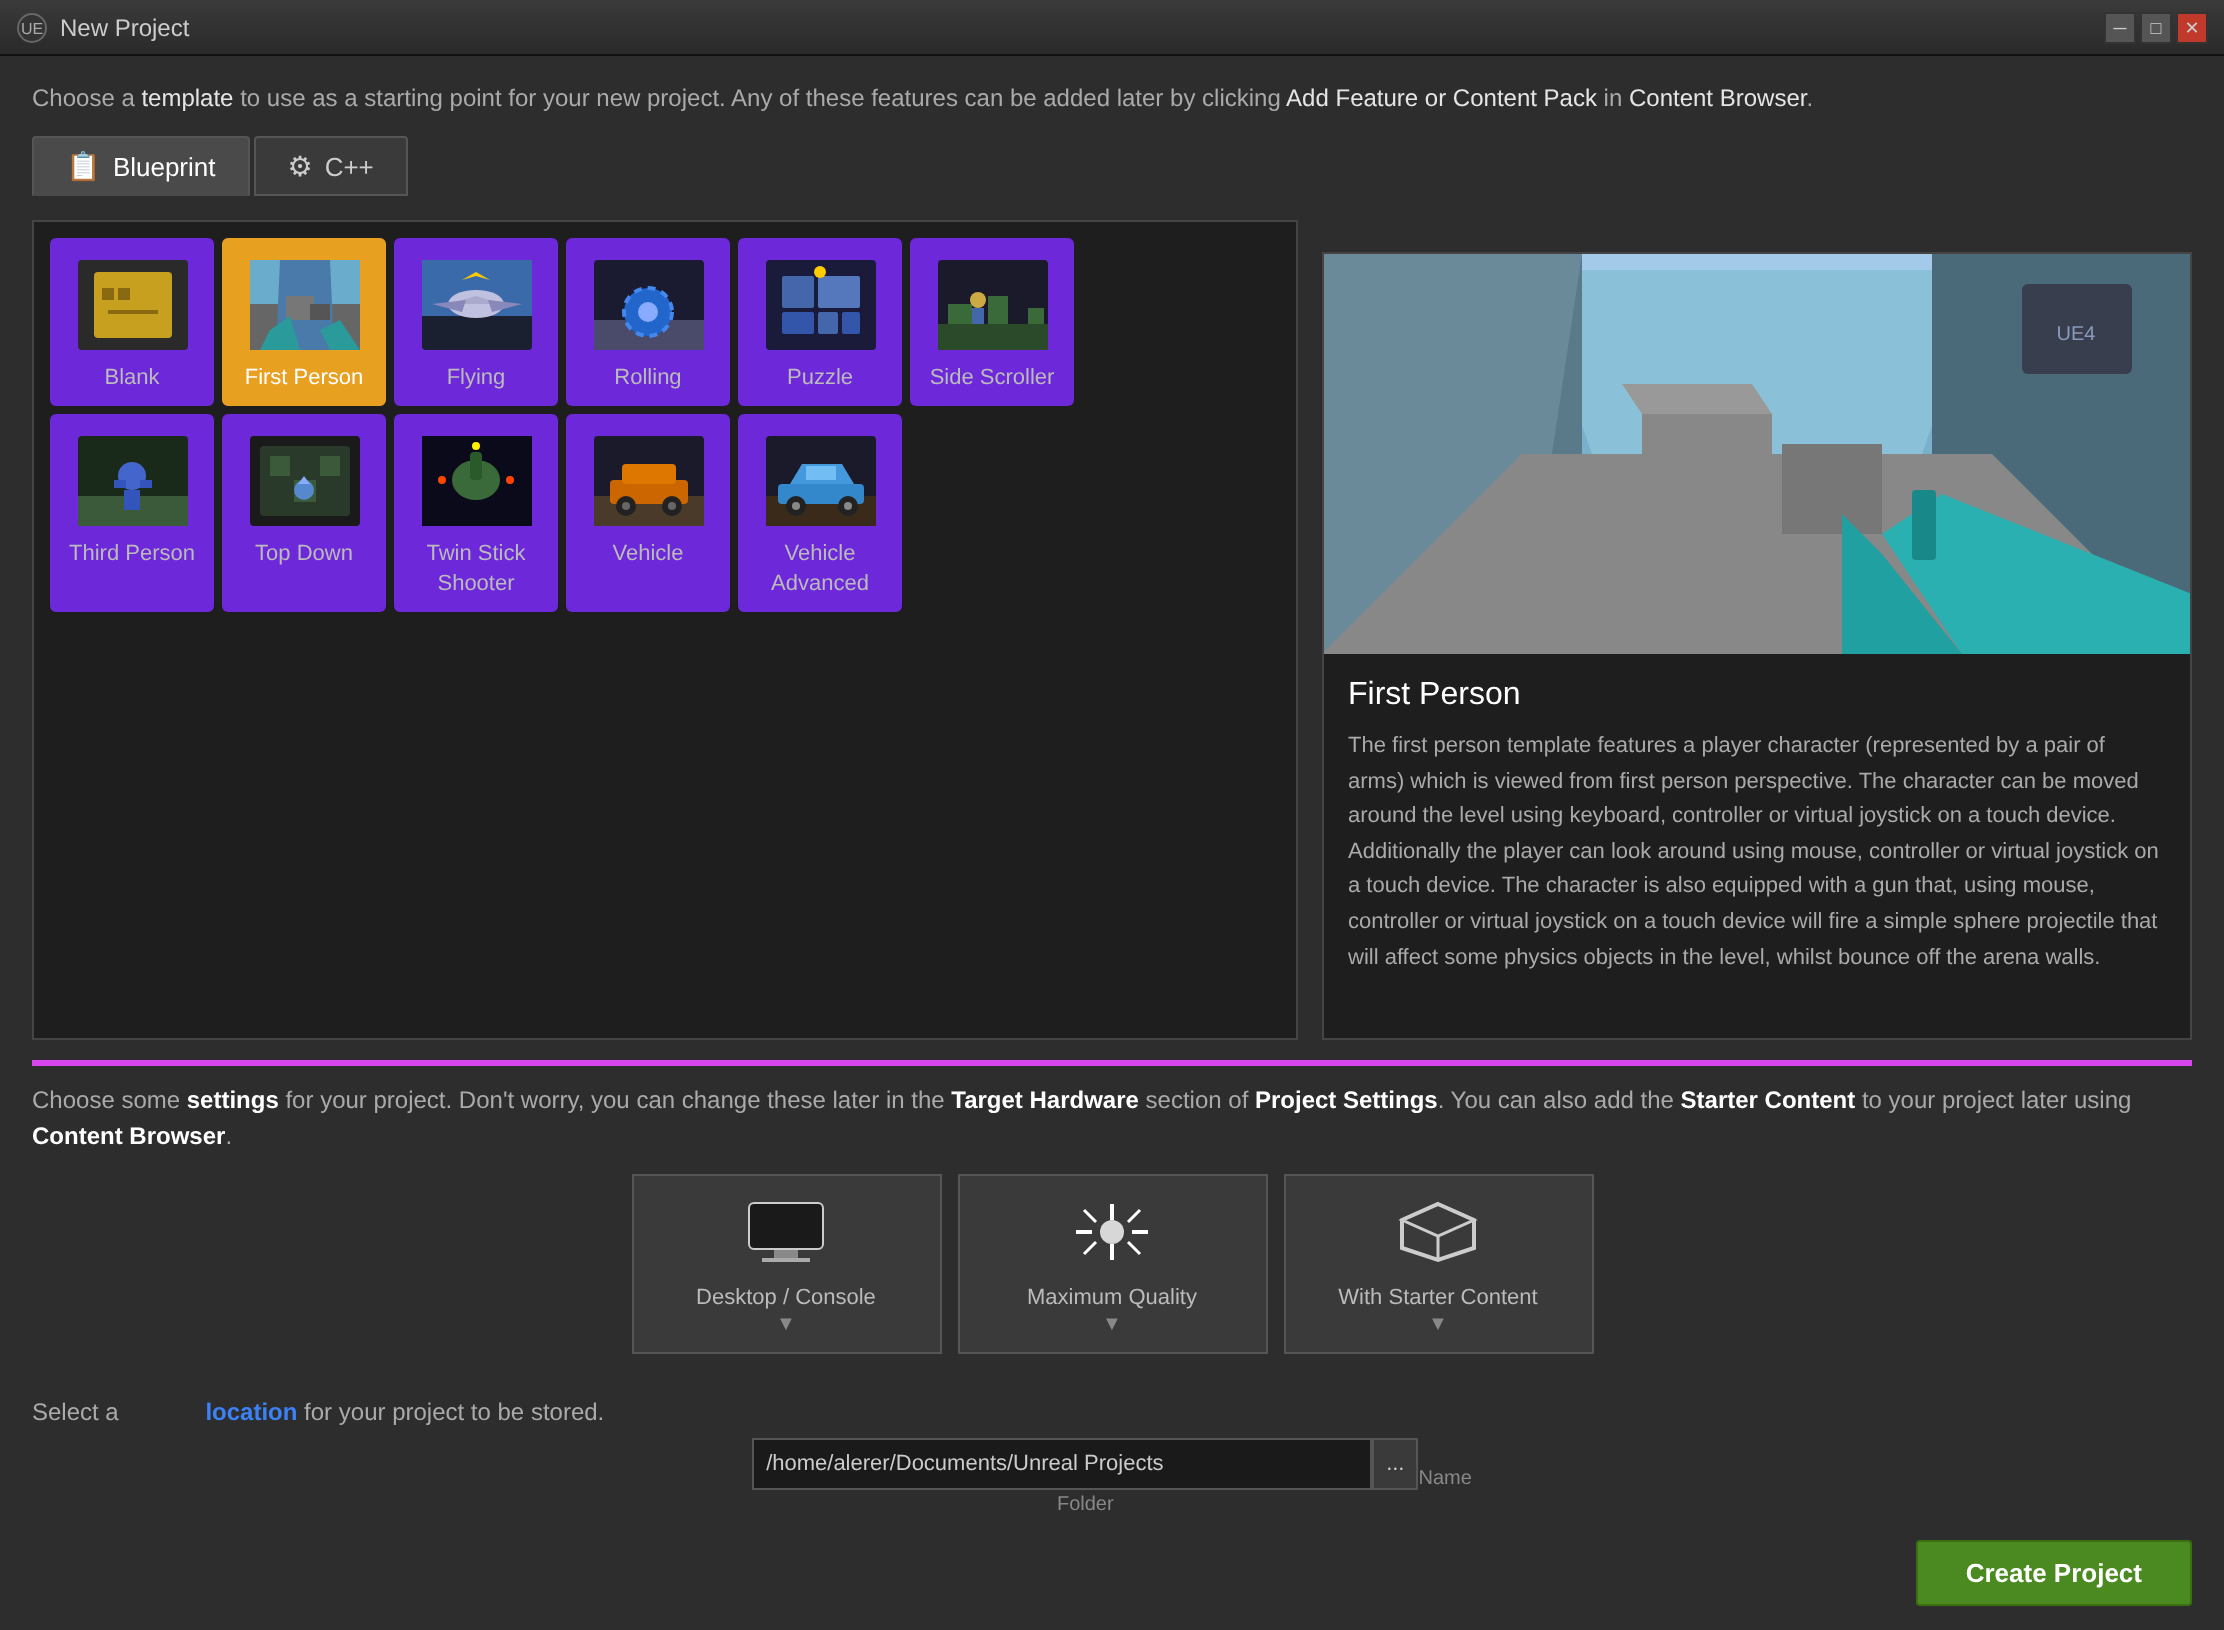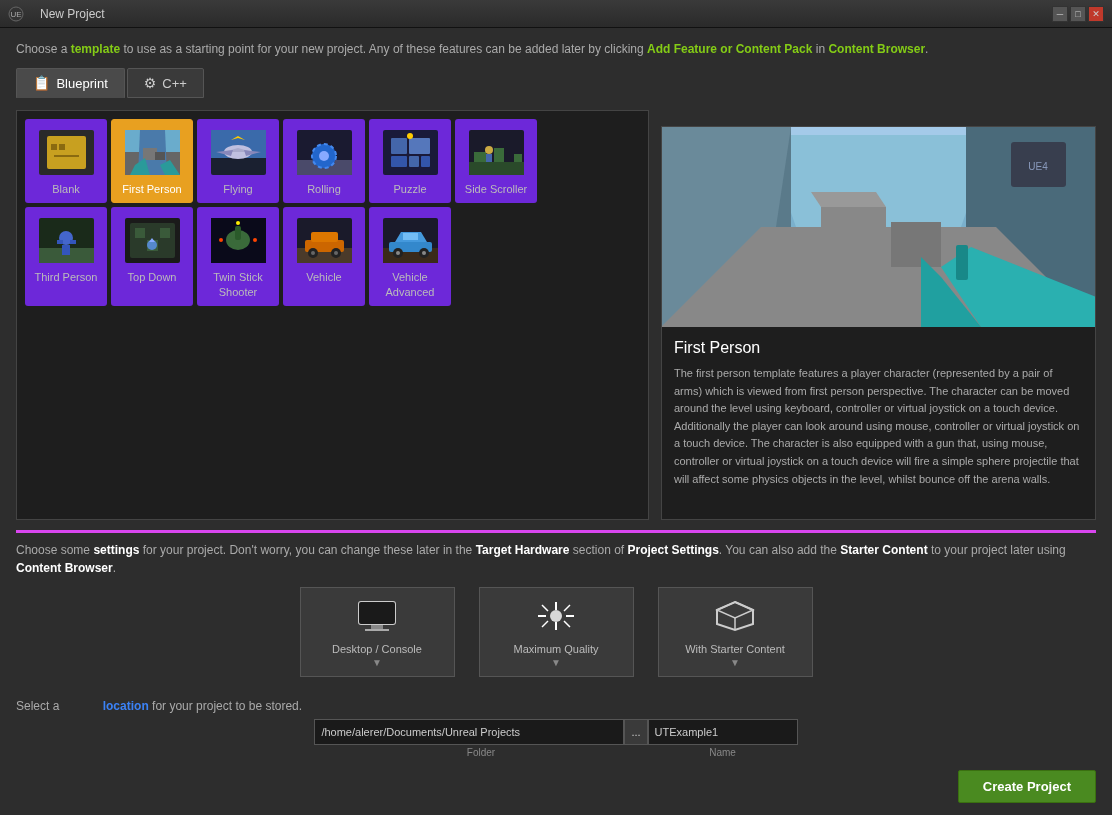--- a/index.html
+++ b/index.html
@@ -17,21 +17,21 @@
       height: 28px;
       display: flex;
       align-items: center;
       padding: 0 8px;
       border-bottom: 1px solid #111;
       justify-content: space-between;
     }
     #titlebar-left {
       display: flex;
       align-items: center;
-      gap: 16px;
+      gap: 6px;
     }
     #titlebar-icon {
       width: 16px;
       height: 16px;
     }
     #titlebar-controls {
       display: flex;
       gap: 2px;
     }
     .titlebar-btn {
@@ -56,22 +56,22 @@
       padding: 12px 16px;
     }
 
     #header-text {
       font-size: 12px;
       color: #aaa;
       margin-bottom: 10px;
       line-height: 1.5;
     }
     #header-text strong {
-      color: #84cc16;
-      font-weight: bold;
+      color: #e5e5e5;
+      font-weight: normal;
     }
 
     #tabs {
       display: flex;
       gap: 2px;
       margin-bottom: 12px;
     }
     .tab {
       display: flex;
       align-items: center;
@@ -190,21 +190,21 @@
       font-size: 12px;
       color: #aaa;
       margin-bottom: 10px;
       line-height: 1.5;
     }
     #settings-text strong {
       color: #fff;
     }
     #settings-buttons {
       display: flex;
-      gap: 24px;
+      gap: 8px;
       justify-content: center;
       margin-bottom: 10px;
     }
     .settings-btn {
       display: flex;
       flex-direction: column;
       align-items: center;
       justify-content: space-between;
       width: 155px;
       height: 90px;
@@ -619,21 +619,20 @@
     </div>
     <div id="location-fields">
       <div class="field-row">
         <div style="display:flex;">
           <input type="text" class="location-input" id="folder-input" value="/home/alerer/Documents/Unreal Projects" style="">
           <button class="browse-btn">...</button>
         </div>
         <span class="field-label">Folder</span>
       </div>
       <div class="field-row">
-        <input type="text" class="location-input" id="name-input" style="width: 150px;" value="UTExample1">
         <span class="field-label">Name</span>
       </div>
     </div>
   </div>
 
   <div id="footer">
     <button id="create-btn">Create Project</button>
   </div>
 
 </div>

